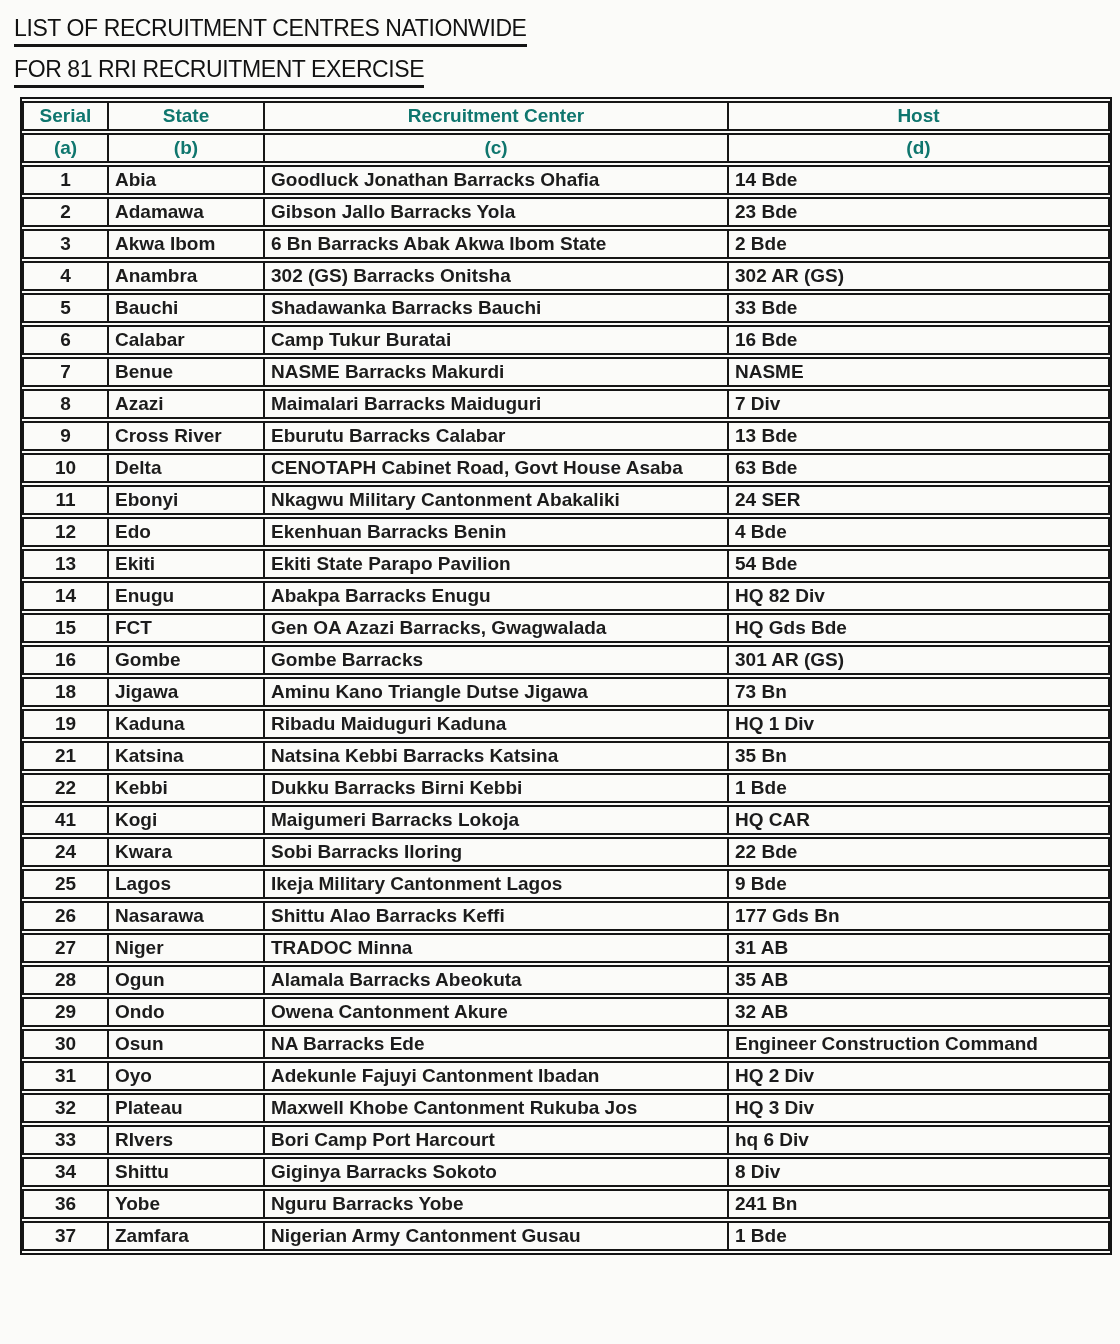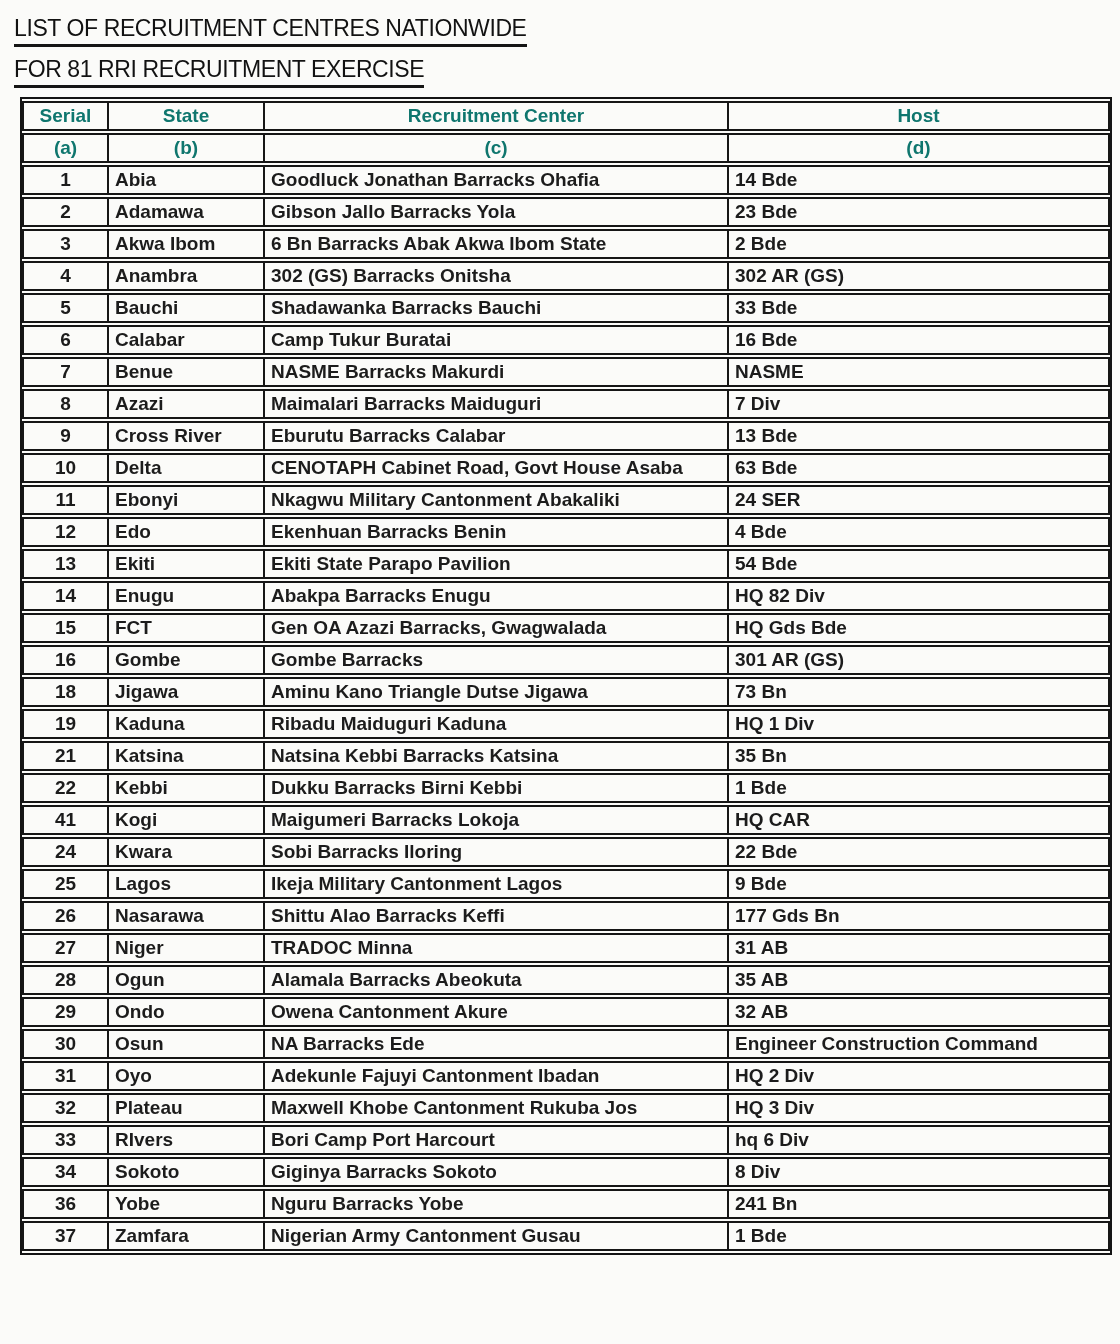--- a/index.html
+++ b/index.html
@@ -283,21 +283,21 @@
           <td class="col3">HQ 3 Div</td>
         </tr>
         <tr>
           <td class="col0">33</td>
           <td class="col1">RIvers</td>
           <td class="col2">Bori Camp Port Harcourt</td>
           <td class="col3">hq 6 Div</td>
         </tr>
         <tr>
           <td class="col0">34</td>
-          <td class="col1">Sokoto</td>
+          <td class="col1">Shittu</td>
           <td class="col2">Giginya Barracks Sokoto</td>
           <td class="col3">8 Div</td>
         </tr>
         <tr>
           <td class="col0">36</td>
           <td class="col1">Yobe</td>
           <td class="col2">Nguru Barracks Yobe</td>
           <td class="col3">241 Bn</td>
         </tr>
         <tr>

